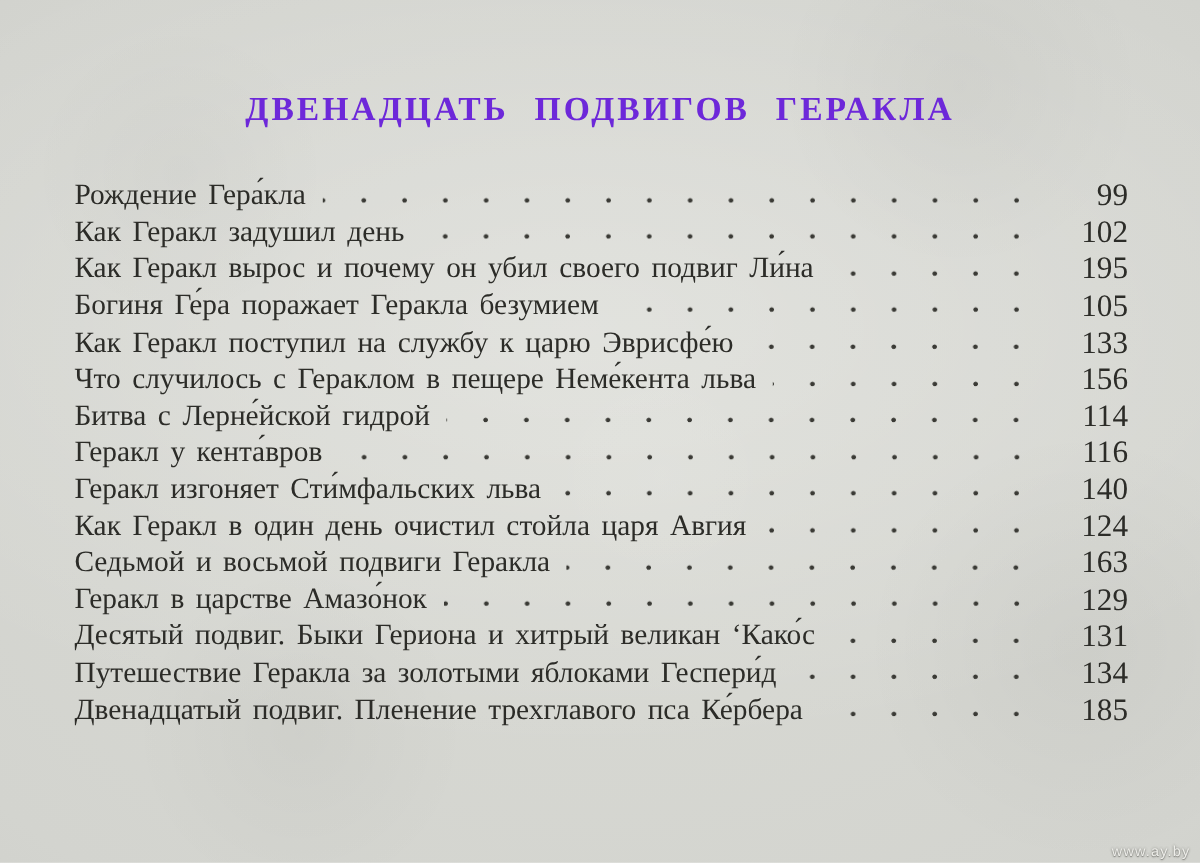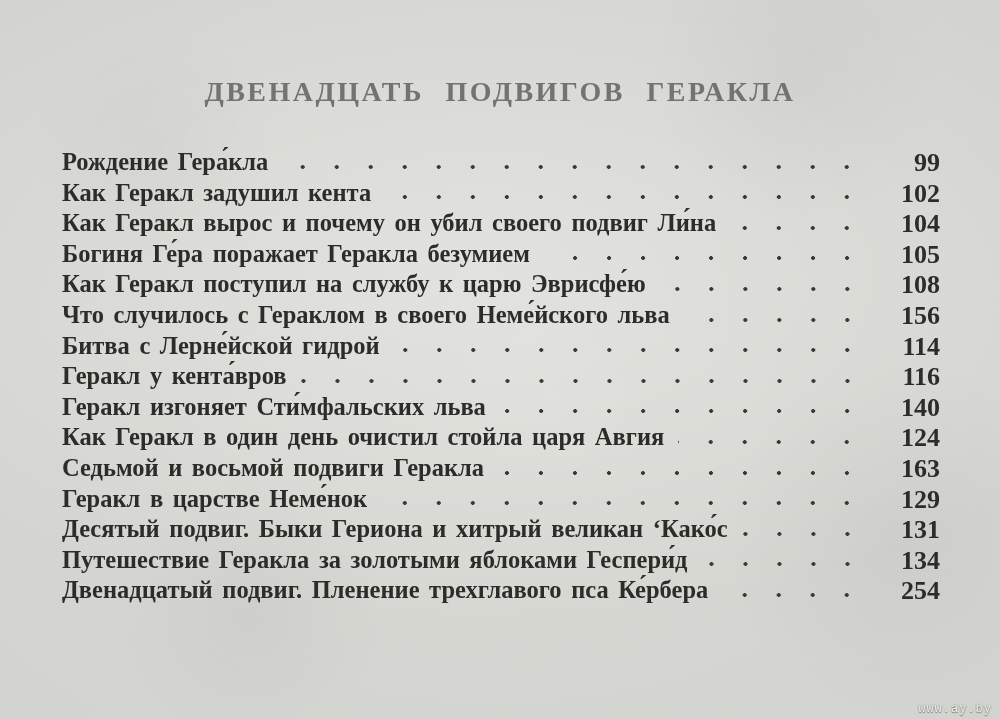--- a/index.html
+++ b/index.html
@@ -34,33 +34,32 @@
     inset: 0;
     color: #2c2c28;
   }
   .toc-title {
     margin-top: 76px;
     text-align: center;
     font-size: 28px;
     font-weight: bold;
     letter-spacing: 2.5px;
     word-spacing: 12px;
-    color: #737373;
+    color: #6d28d9;
   }
   .toc-list {
     margin: 40px 60px 0 62px; 
   }
   .toc-row {
     display: flex;
-    align-items: flex-start;
+    align-items: center;
     height: 30.6px;
     font-size: 24.5px;
     word-spacing: 0.14em;
     white-space: nowrap;
-    font-weight: bold;
   }
   .toc-row .entry-title {
     flex: 0 0 auto;
     color: #2c2c28;
   }
   .toc-row .leader {
     flex: 1 1 auto;
     min-width: 0;
     align-self: flex-end;
     height: 9px;
@@ -74,21 +73,21 @@
     flex: 0 0 auto;
     min-width: 48px;
     text-align: right;
     font-size: 26px;
     color: #2c2c28;
   }
   .watermark {
     position: absolute;
     right: 8px;
     bottom: 3px;
-    font-family: Liberation Mono, monospace;
+    font-family: Liberation Sans, sans-serif;
     font-size: 12px;
     letter-spacing: 1px;
     color: #f2f2ee;
     text-shadow: 0 0 2px rgba(110,110,105,0.9), 0 1px 1px rgba(100,100,95,0.8);
     opacity: 0.9;
     text-align: right;
   }
 </style>
 </head>
 <body>
@@ -99,45 +98,45 @@
   <div class="toc-title">ДВЕНАДЦАТЬ ПОДВИГОВ ГЕРАКЛА</div>
 
   <div class="toc-list" id="toc-list">
   <div class="toc-row">
     <span class="entry-title">Рождение  Гера́кла</span>
     <span class="leader"></span>
     <span class="entry-page">99</span>
   </div>
 
   <div class="toc-row">
-    <span class="entry-title">Как Геракл задушил кента</span>
+    <span class="entry-title">Как Геракл задушил день</span>
     <span class="leader"></span>
     <span class="entry-page">102</span>
   </div>
 
   <div class="toc-row">
     <span class="entry-title">Как Геракл вырос и почему он убил своего подвиг Ли́на</span>
     <span class="leader"></span>
-    <span class="entry-page">104</span>
+    <span class="entry-page">195</span>
   </div>
 
   <div class="toc-row">
     <span class="entry-title">Богиня Ге́ра поражает Геракла безумием</span>
     <span class="leader"></span>
     <span class="entry-page">105</span>
   </div>
 
   <div class="toc-row">
     <span class="entry-title">Как Геракл поступил на службу к царю Эврисфе́ю</span>
     <span class="leader"></span>
-    <span class="entry-page">108</span>
+    <span class="entry-page">133</span>
   </div>
 
   <div class="toc-row">
-    <span class="entry-title">Что случилось с Гераклом в своего Неме́йского льва</span>
+    <span class="entry-title">Что случилось с Гераклом в пещере Неме́кента льва</span>
     <span class="leader"></span>
     <span class="entry-page">156</span>
   </div>
 
   <div class="toc-row">
     <span class="entry-title">Битва с Лерне́йской гидрой</span>
     <span class="leader"></span>
     <span class="entry-page">114</span>
   </div>
 
@@ -160,38 +159,38 @@
     <span class="entry-page">124</span>
   </div>
 
   <div class="toc-row">
     <span class="entry-title">Седьмой и восьмой подвиги Геракла</span>
     <span class="leader"></span>
     <span class="entry-page">163</span>
   </div>
 
   <div class="toc-row">
-    <span class="entry-title">Геракл в царстве Неме́нок</span>
+    <span class="entry-title">Геракл в царстве Амазо́нок</span>
     <span class="leader"></span>
     <span class="entry-page">129</span>
   </div>
 
   <div class="toc-row">
     <span class="entry-title">Десятый подвиг. Быки Гериона и хитрый великан ‘Како́с</span>
     <span class="leader"></span>
     <span class="entry-page">131</span>
   </div>
 
   <div class="toc-row">
     <span class="entry-title">Путешествие Геракла за золотыми яблоками Геспери́д</span>
     <span class="leader"></span>
     <span class="entry-page">134</span>
   </div>
 
   <div class="toc-row">
     <span class="entry-title">Двенадцатый подвиг. Пленение трехглавого пса Ке́рбера</span>
     <span class="leader"></span>
-    <span class="entry-page">254</span>
+    <span class="entry-page">185</span>
   </div>
 </div>
 </div>
 
 <div class="watermark">www.ay.by</div>
 
 </body></html>

